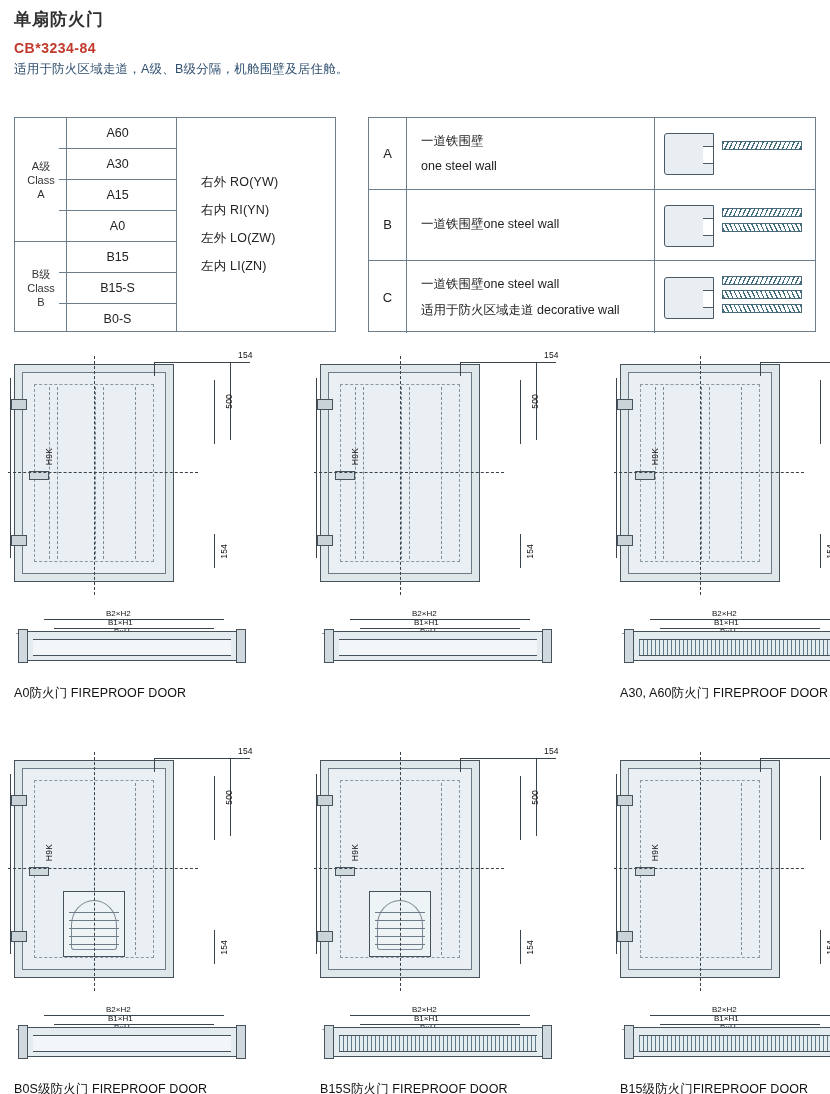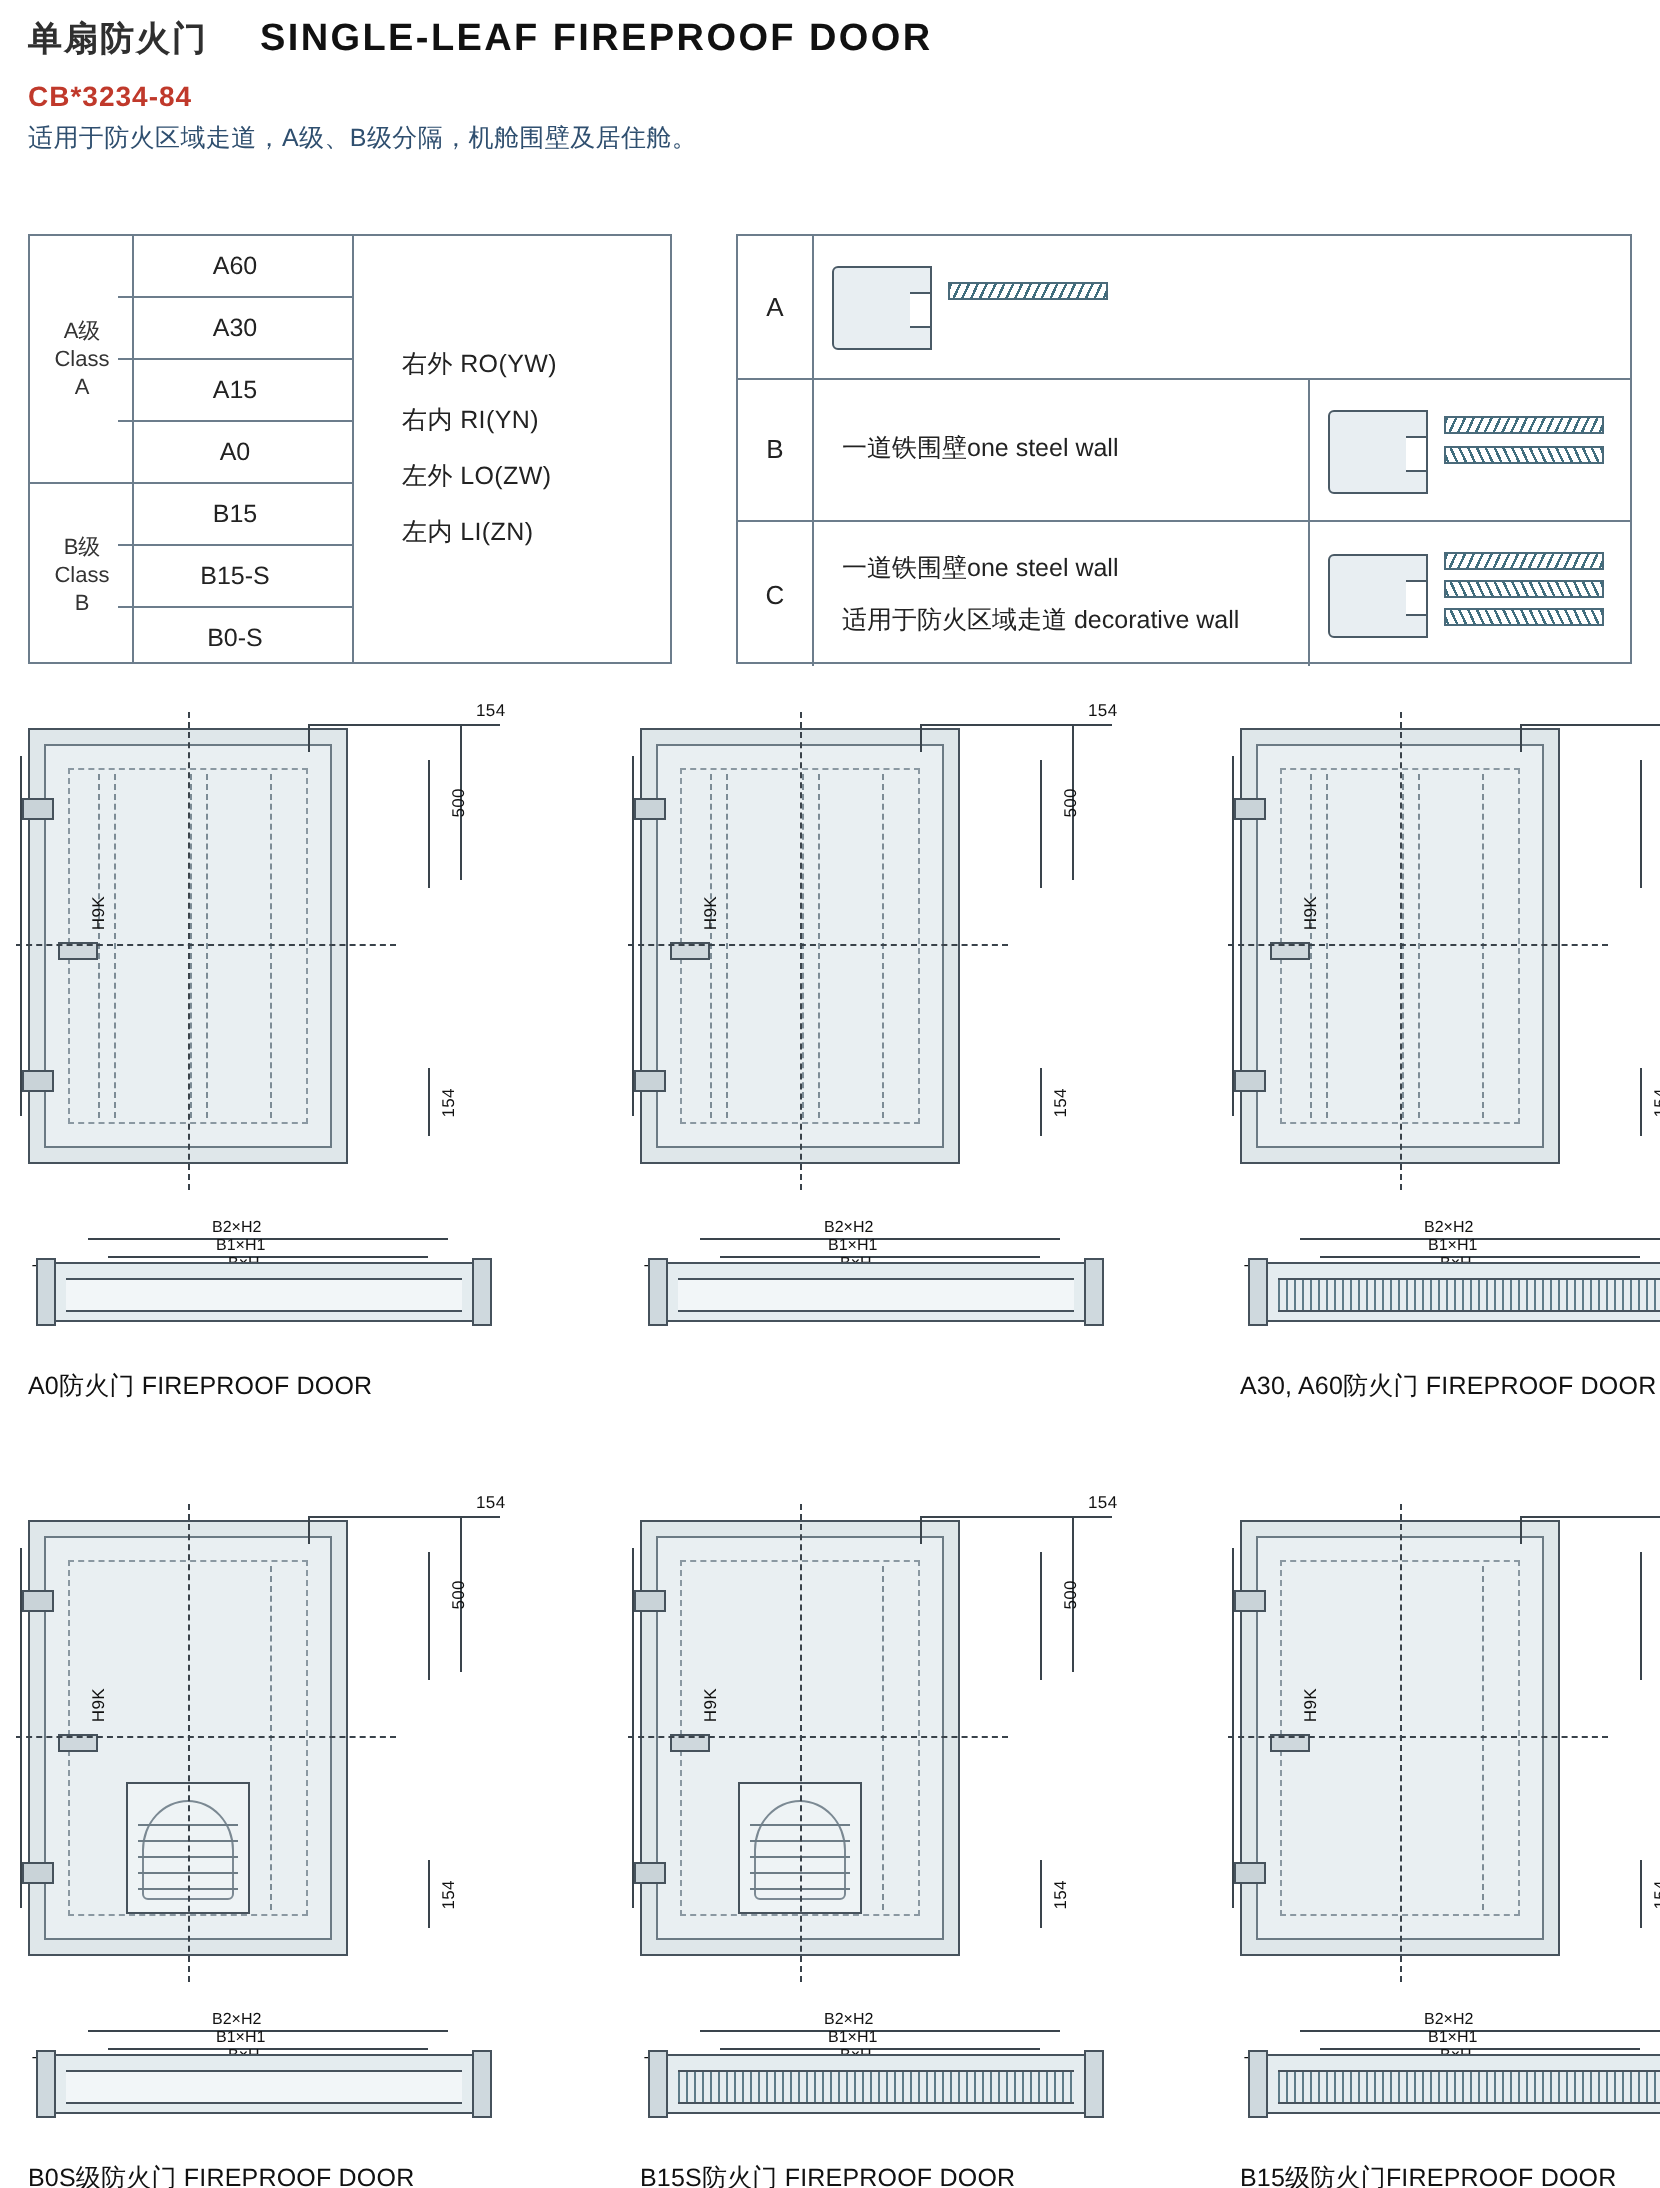--- a/index.html
+++ b/index.html
@@ -85,21 +85,20 @@
   .sec-dimline{position:absolute;border-top:1px solid #3a444c;}
 </style>
 </head>
 <body>
 
 <div class="page">
 
   <div class="hdr">
     <div class="hdr-row">
       <div class="title-cn">单扇防火门</div>
-      <div class="title-en">SINGLE-LEAF FIREPROOF DOOR</div>
     </div>
     <div class="std-no">CB*3234-84</div>
     <div class="sub-cn">适用于防火区域走道，A级、B级分隔，机舱围壁及居住舱。</div>
   </div>
 
   <div class="tbl-left">
     <div class="tl-classcol">
       <div class="tl-cls tl-clsA">
         <span>A级</span>
         <span>Class</span>
@@ -127,20 +126,24 @@
       <div class="tl-dir">右内  RI(YN)</div>
       <div class="tl-dir">左外  LO(ZW)</div>
       <div class="tl-dir">左内  LI(ZN)</div>
     </div>
   </div>
 
   <div class="tbl-right">
 
     <div class="tr-row">
       <div class="tr-key">A</div>
+      <div class="tr-desc">
+        <span>一道铁围壁</span>
+        <span>one steel wall</span>
+      </div>
       <div class="tr-fig">
         <div class="fig-wrap">
           <div class="fig-shape"></div>
           <div class="hatch" style="left:62px;top:14px;width:80px;"></div>
         </div>
       </div>
     </div>
 
     <div class="tr-row">
       <div class="tr-key">B</div>

